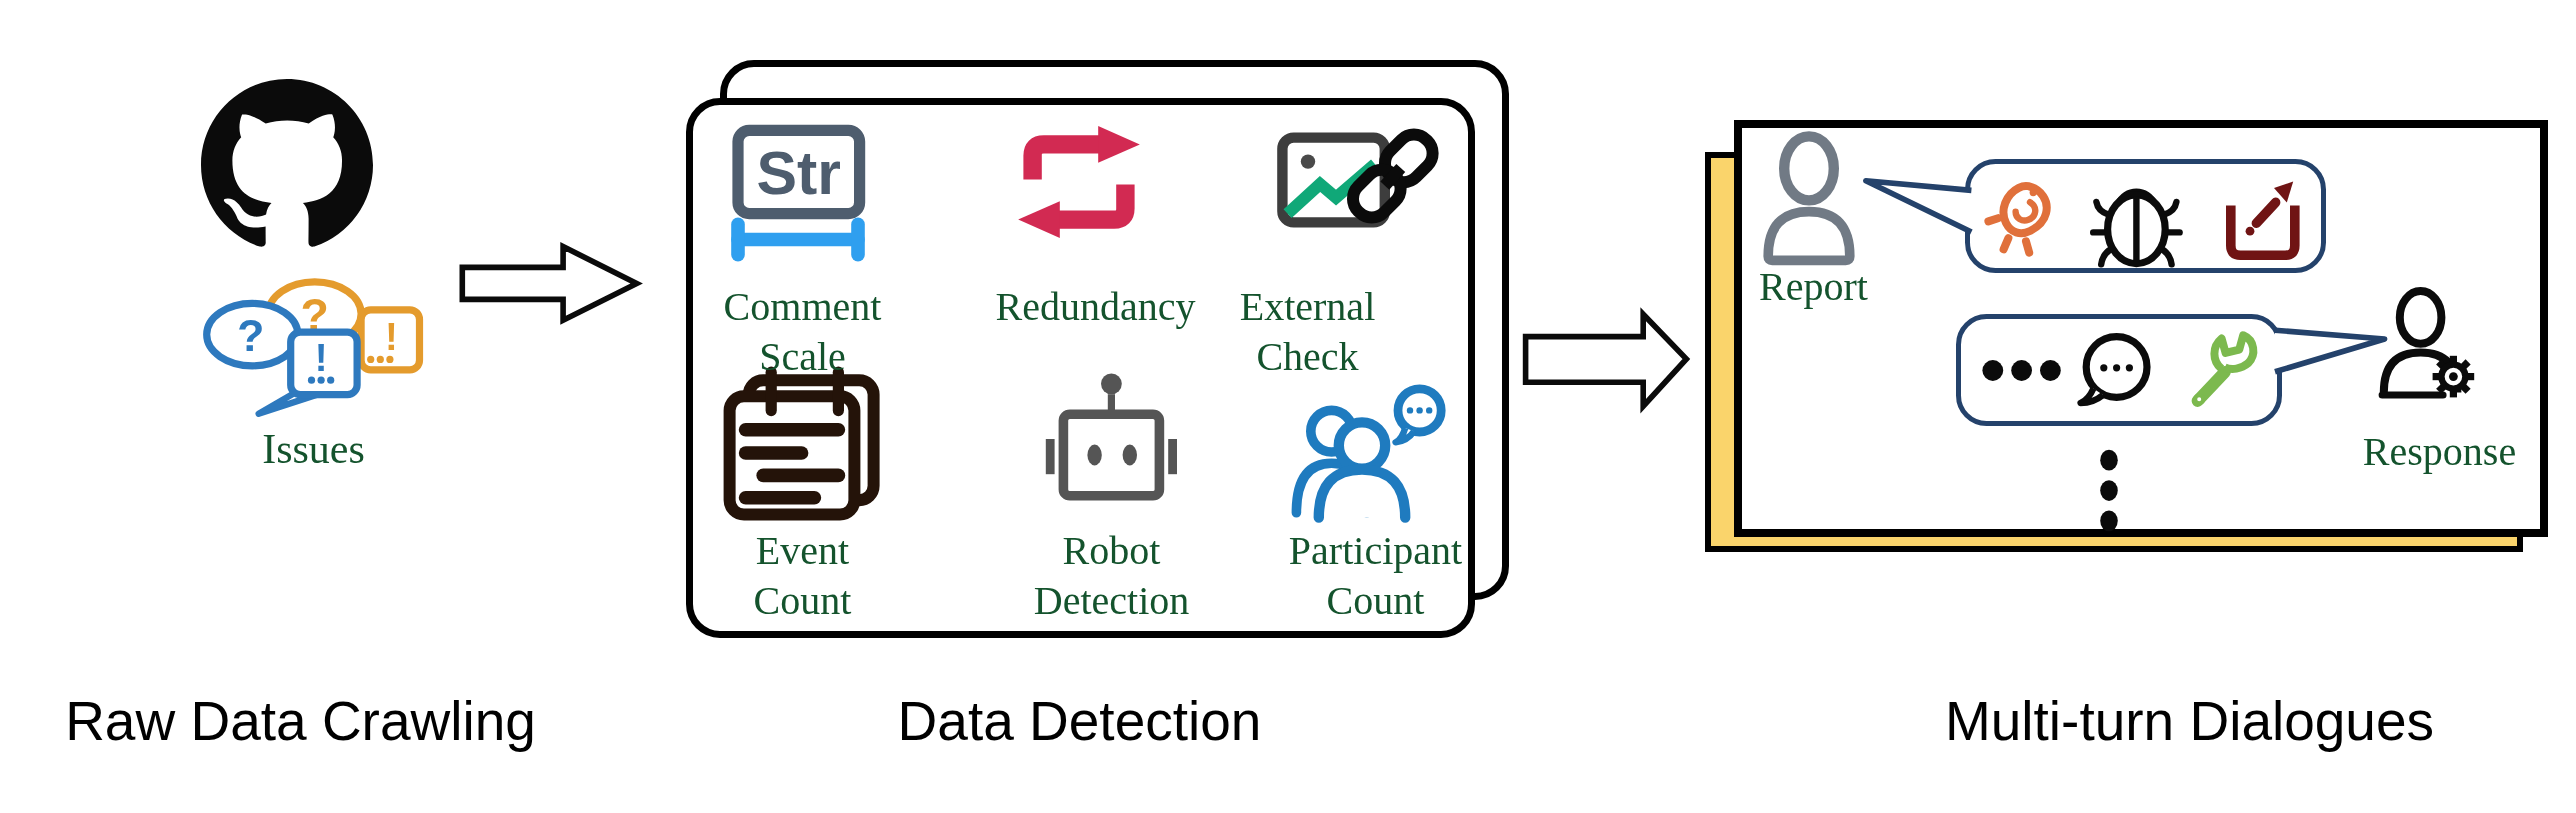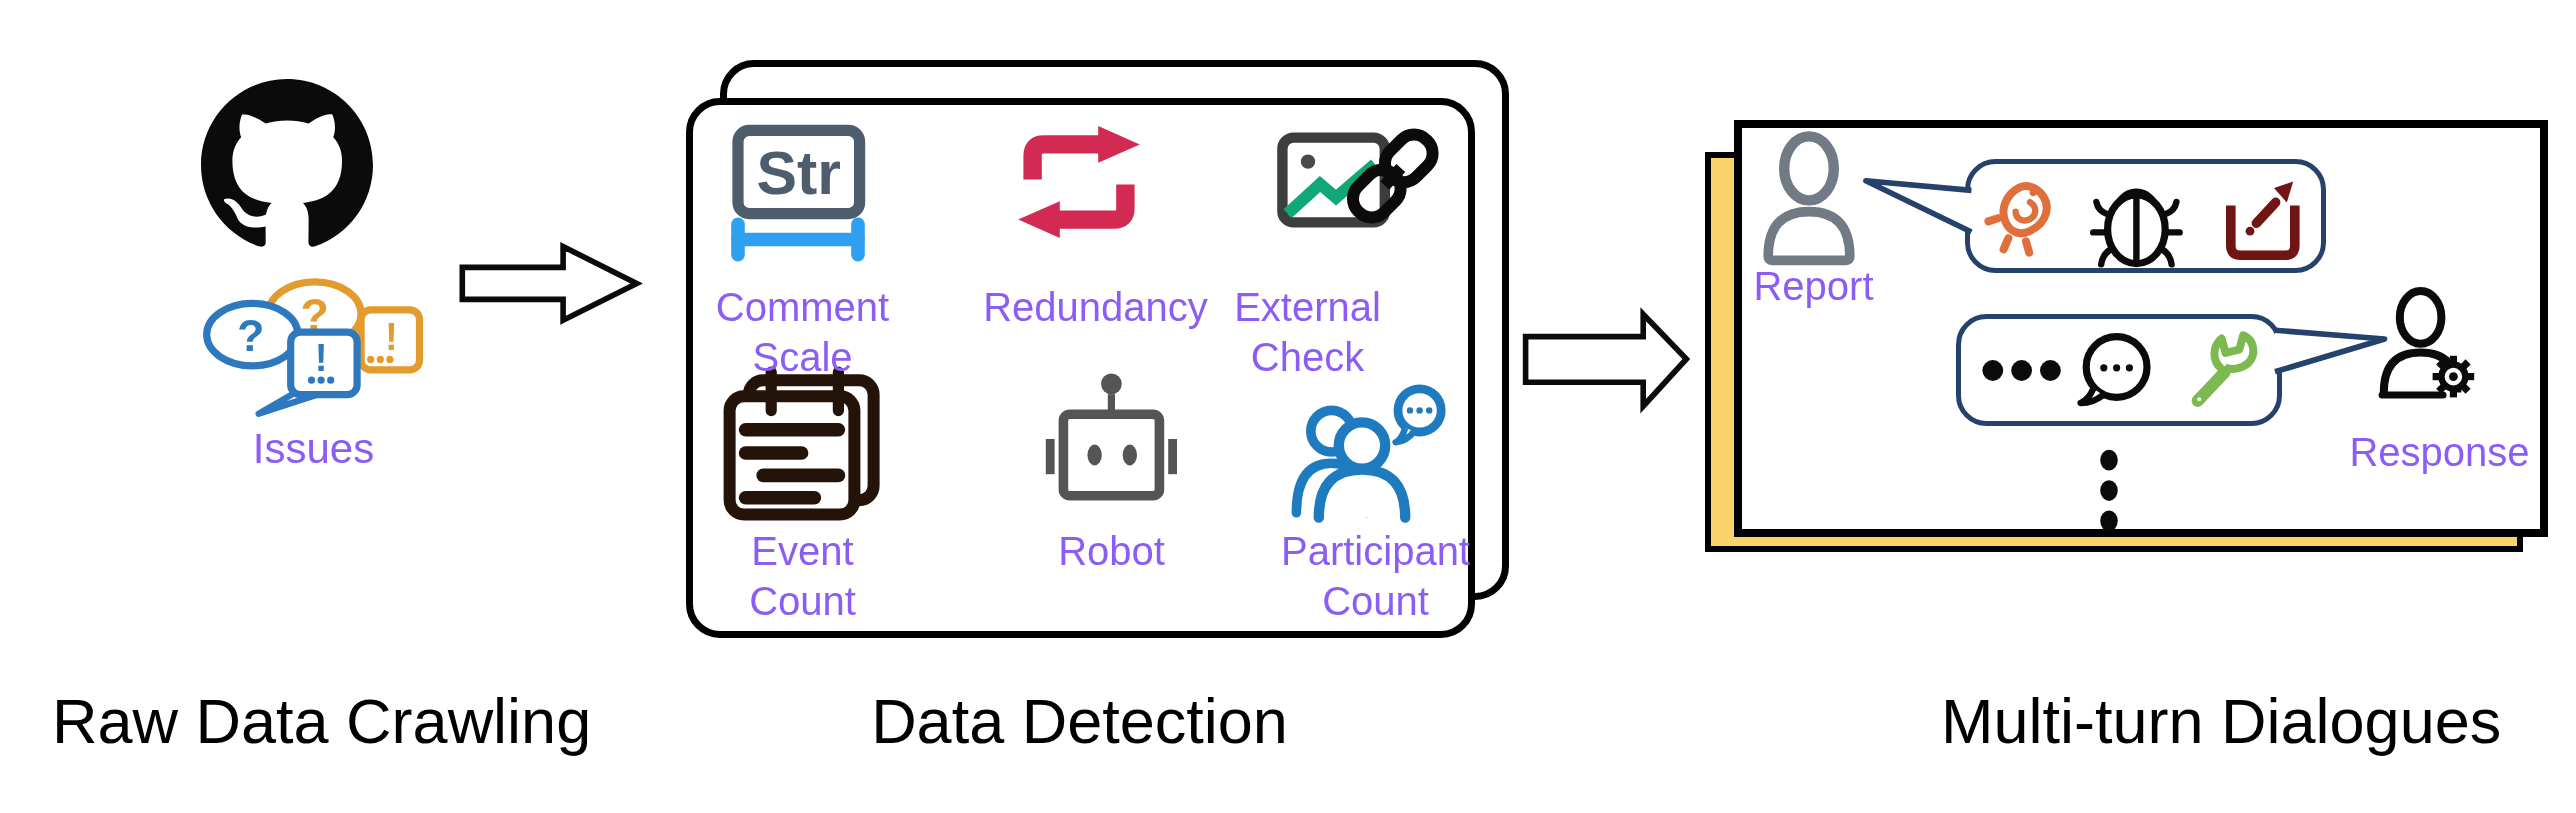--- a/index.html
+++ b/index.html
@@ -1,20 +1,20 @@
 <!DOCTYPE html>
 <html style="font-size:13px"><head>
 <meta charset="utf-8">
 <style>
   html,body{margin:0;padding:0;background:#fff;}
   #stage{position:relative;width:2576px;height:813px;background:#ffffff;overflow:hidden;
          font-family:"Liberation Sans",sans-serif;color:#0b0b0b;}
   .abs{position:absolute;}
-  .title{position:absolute;text-align:center;font-size:63px;line-height:58px;color:#000;white-space:nowrap;}
-  .lbl{position:absolute;text-align:center;font-size:40px;line-height:50px;color:#8b5cf6;}
+  .title{position:absolute;text-align:center;font-size:55px;line-height:58px;color:#000;white-space:nowrap;}
+  .lbl{position:absolute;text-align:center;font-size:40px;line-height:50px;color:#14532d;font-family:Liberation Serif, serif;}
   .lbl span{display:block;}
   .card{position:absolute;background:#fff;border:7.2px solid #000;border-radius:34px;box-sizing:border-box;}
   .whitebox{position:absolute;background:#fff;border:8px solid #000;box-sizing:border-box;}
   .yellowcard{position:absolute;background:#FAD46B;border:6.4px solid #000;box-sizing:border-box;}
   .bubble{position:absolute;background:#fff;border:5.6px solid #24426B;border-radius:30.5px;box-sizing:border-box;}
   svg{display:block;overflow:visible;}
 </style>
 </head>
 <body>
 
@@ -140,20 +140,21 @@
   <div class="lbl" style="left:1171px;top:282px;width:273px">
     <span>External</span>
       <span>Check</span>
   </div>
   <div class="lbl" style="left:666px;top:526px;width:273px">
     <span>Event</span>
       <span>Count</span>
   </div>
   <div class="lbl" style="left:975px;top:526px;width:273px">
     <span>Robot</span>
+      <span>Detection</span>
   </div>
   <div class="lbl" style="left:1239px;top:526px;width:273px">
     <span>Participant</span>
       <span>Count</span>
   </div>
 
   <div class="title" style="left:839px;top:692px;width:481px">
     <span>Data Detection</span>
   </div>
 

